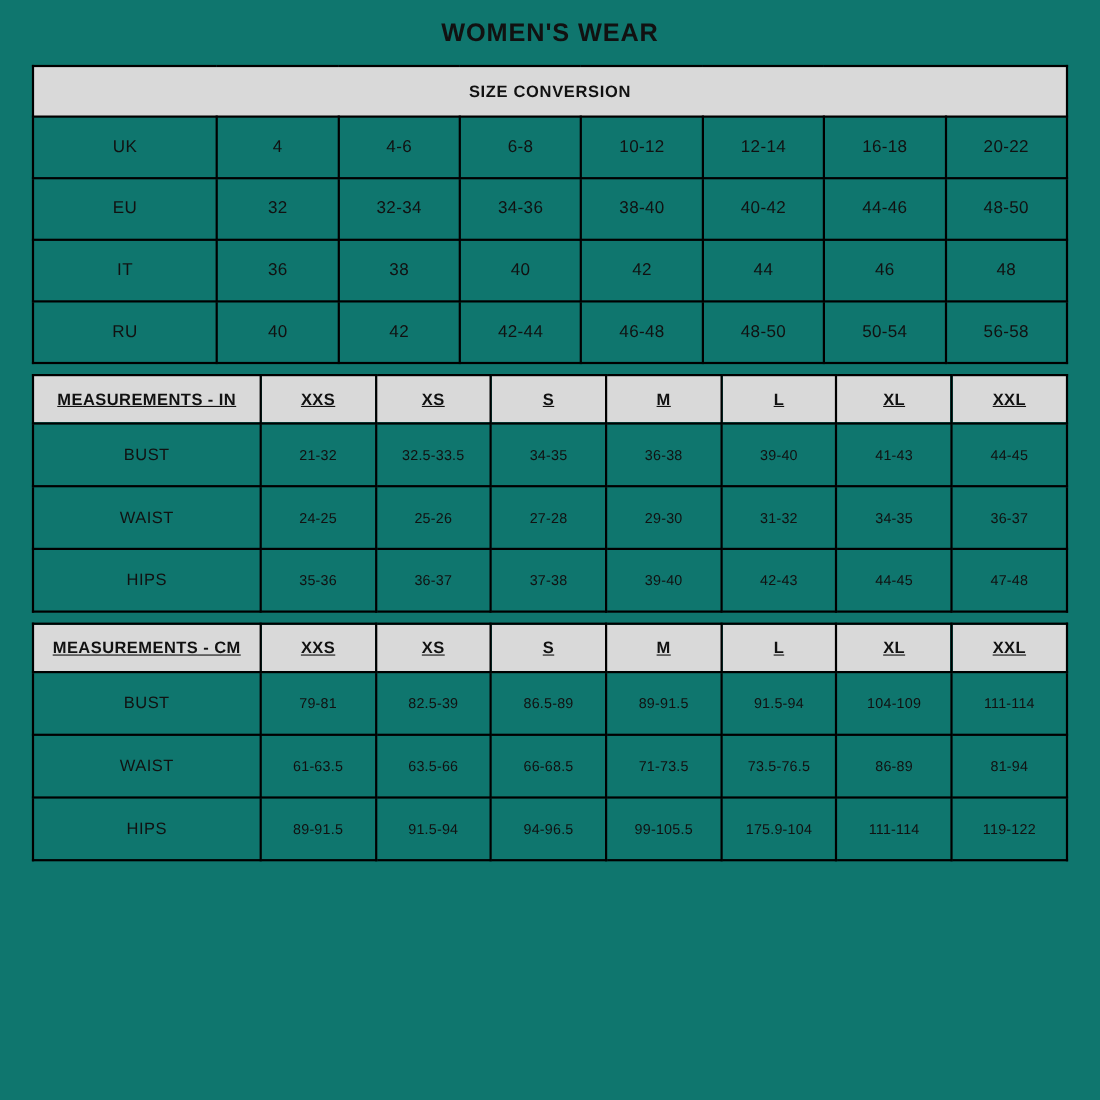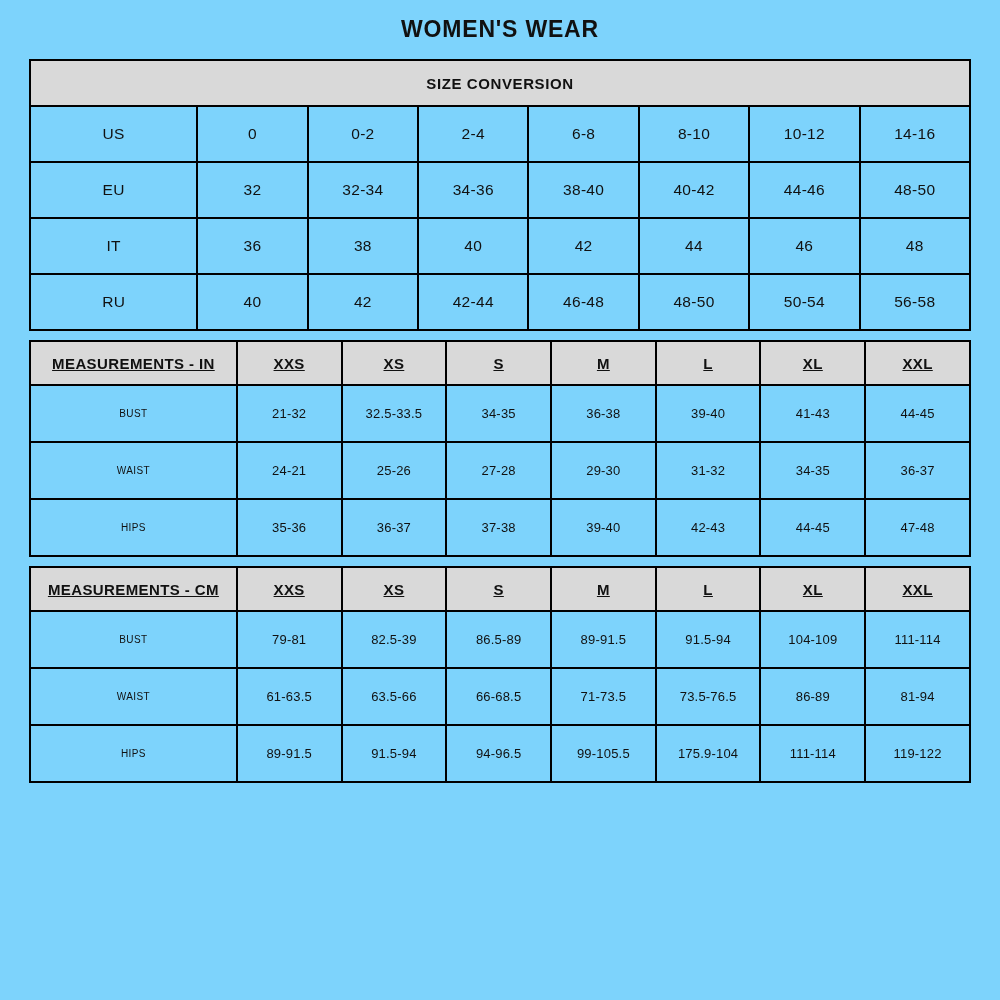--- a/index.html
+++ b/index.html
@@ -7,21 +7,21 @@
     padding: 0;
     background: #ffffff;
     font-family: "Liberation Sans", sans-serif;
     color: #111111;
   }
   .page {
     width: 1000px;
     height: 1000px;
     box-sizing: border-box;
     padding: 10px 29px 14px 29px;
-    background: #7dd3fc;
+    background: #0f766e;
   }
   .title {
     text-align: center;
     font-size: 23px;
     font-weight: 700;
     letter-spacing: 0.8px;
     margin: 6px 0 16px 0;
   }
   table {
     border-collapse: collapse;
@@ -50,21 +50,21 @@
   
   .m-header td {
     background: #d9d9d9;
     font-weight: 700;
     font-size: 15px;
     letter-spacing: 0.4px;
     height: 42px;
     text-decoration: underline;
   }
   .m-row td { height: 55px; }
-  .m-row .label-cell { font-size: 10px; letter-spacing: 0.4px; border-radius: 25px; }
+  .m-row .label-cell { font-size: 15px; letter-spacing: 0.4px; border-radius: 25px; }
   .m-row .val-cell { font-size: 13px; letter-spacing: 0.2px; }
 </style>
 </head>
 <body>
 
 <div class="page">
 
   <h1 class="title">WOMEN'S WEAR</h1>
 
   <table>
@@ -76,28 +76,28 @@
         <col>
         <col>
         <col>
         <col>
     </colgroup>
     <tbody>
       <tr class="sc-header">
         <td colspan="8">SIZE CONVERSION</td>
       </tr>
       <tr class="sc-row">
-        <td>US</td>
-        <td>0</td>
-        <td>0-2</td>
-        <td>2-4</td>
+        <td>UK</td>
+        <td>4</td>
+        <td>4-6</td>
         <td>6-8</td>
-        <td>8-10</td>
         <td>10-12</td>
-        <td>14-16</td>
+        <td>12-14</td>
+        <td>16-18</td>
+        <td>20-22</td>
       </tr>
       <tr class="sc-row">
         <td>EU</td>
         <td>32</td>
         <td>32-34</td>
         <td>34-36</td>
         <td>38-40</td>
         <td>40-42</td>
         <td>44-46</td>
         <td>48-50</td>
@@ -152,21 +152,21 @@
         <td class="val-cell">21-32</td>
         <td class="val-cell">32.5-33.5</td>
         <td class="val-cell">34-35</td>
         <td class="val-cell">36-38</td>
         <td class="val-cell">39-40</td>
         <td class="val-cell">41-43</td>
         <td class="val-cell">44-45</td>
       </tr>
       <tr class="m-row">
         <td class="label-cell">WAIST</td>
-        <td class="val-cell">24-21</td>
+        <td class="val-cell">24-25</td>
         <td class="val-cell">25-26</td>
         <td class="val-cell">27-28</td>
         <td class="val-cell">29-30</td>
         <td class="val-cell">31-32</td>
         <td class="val-cell">34-35</td>
         <td class="val-cell">36-37</td>
       </tr>
       <tr class="m-row">
         <td class="label-cell">HIPS</td>
         <td class="val-cell">35-36</td>

